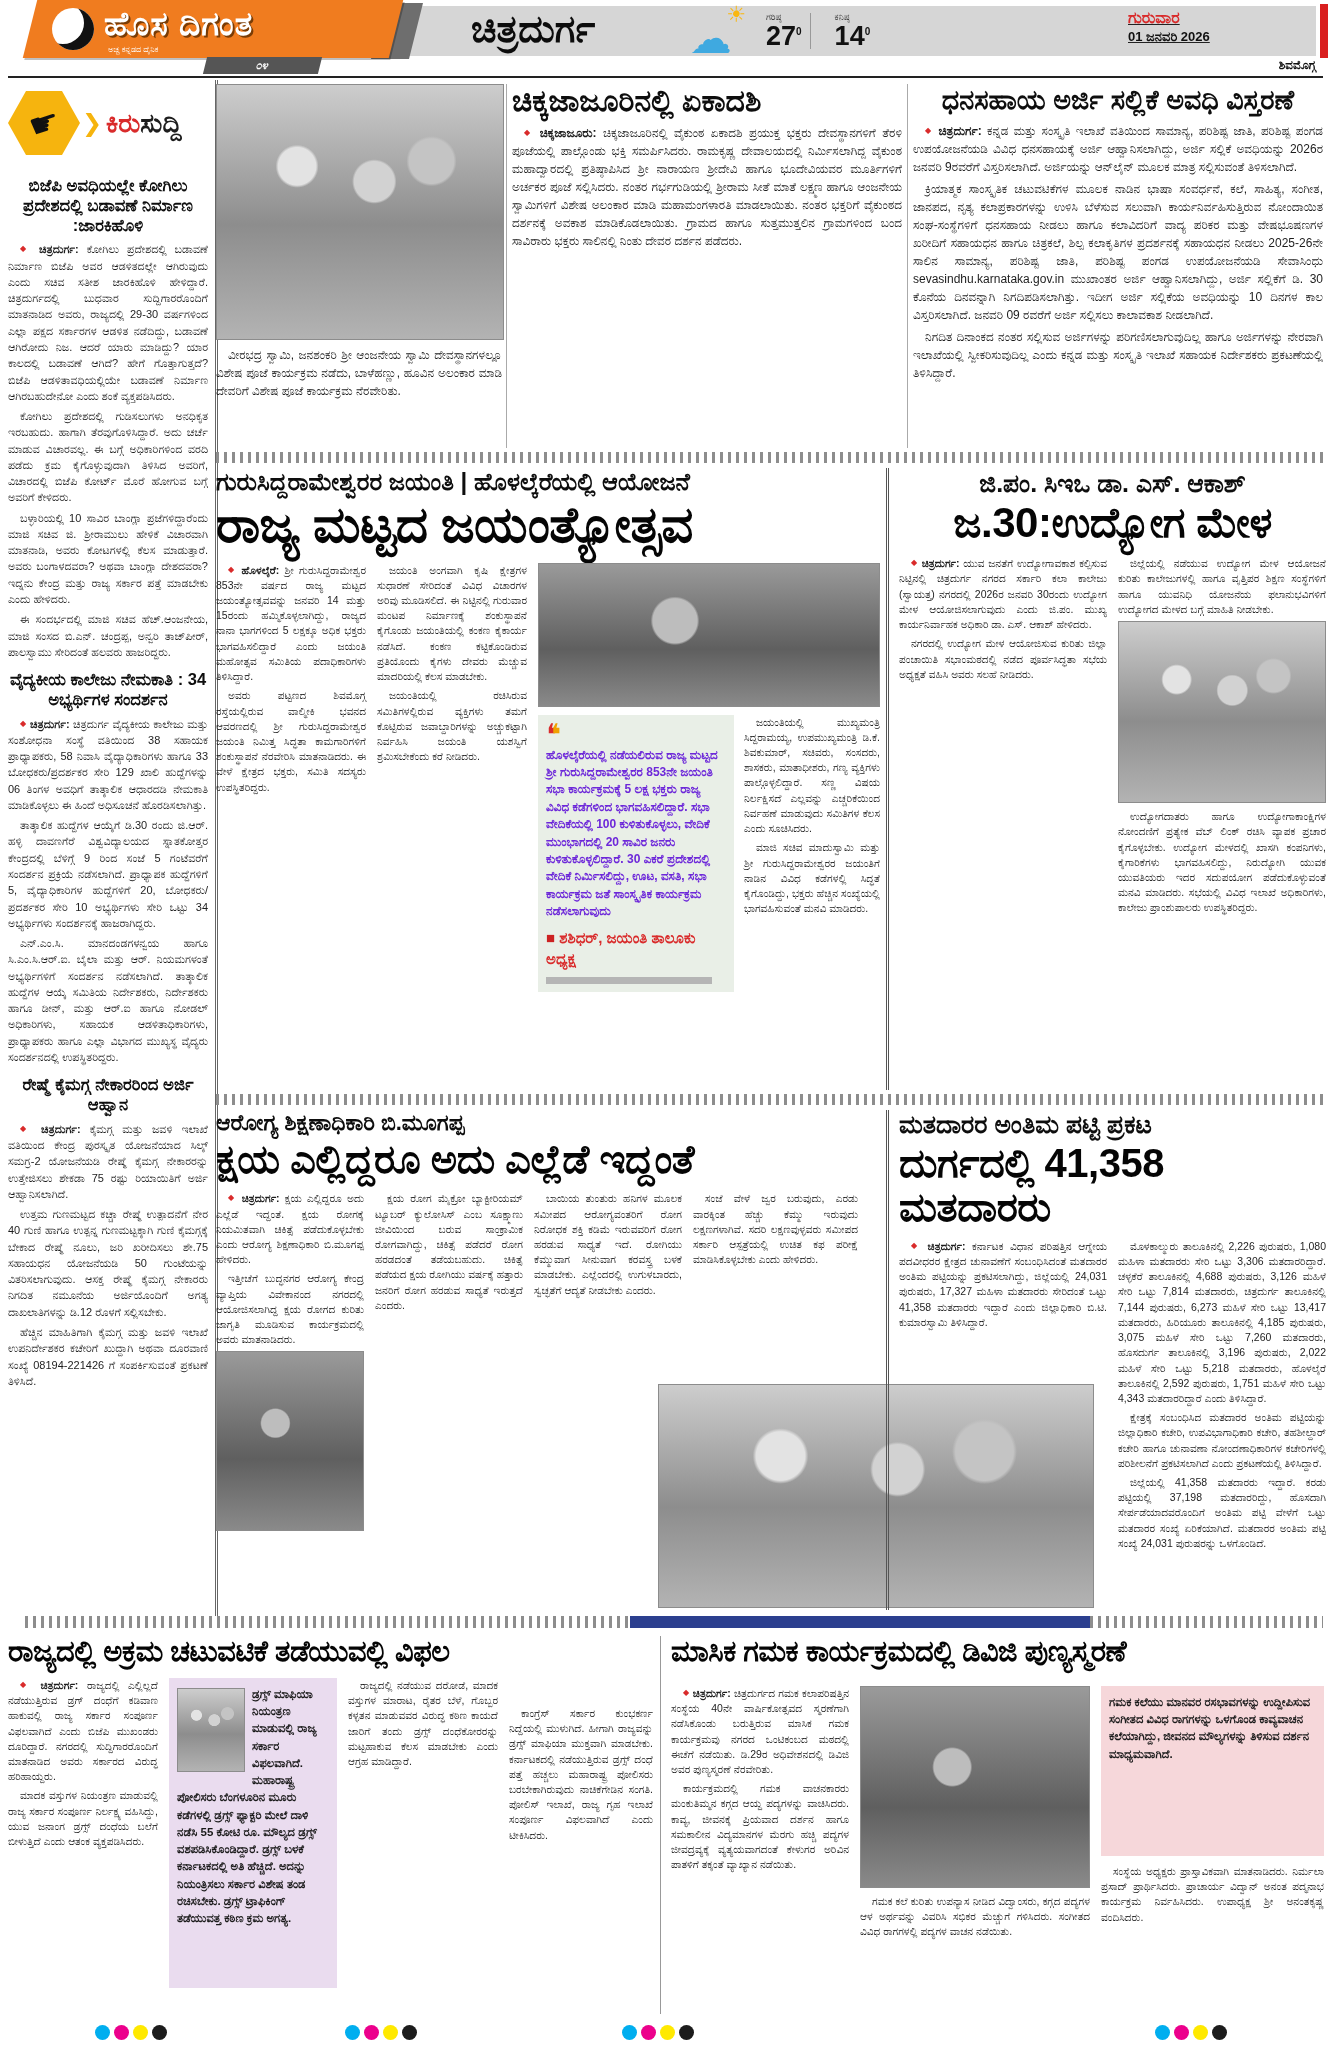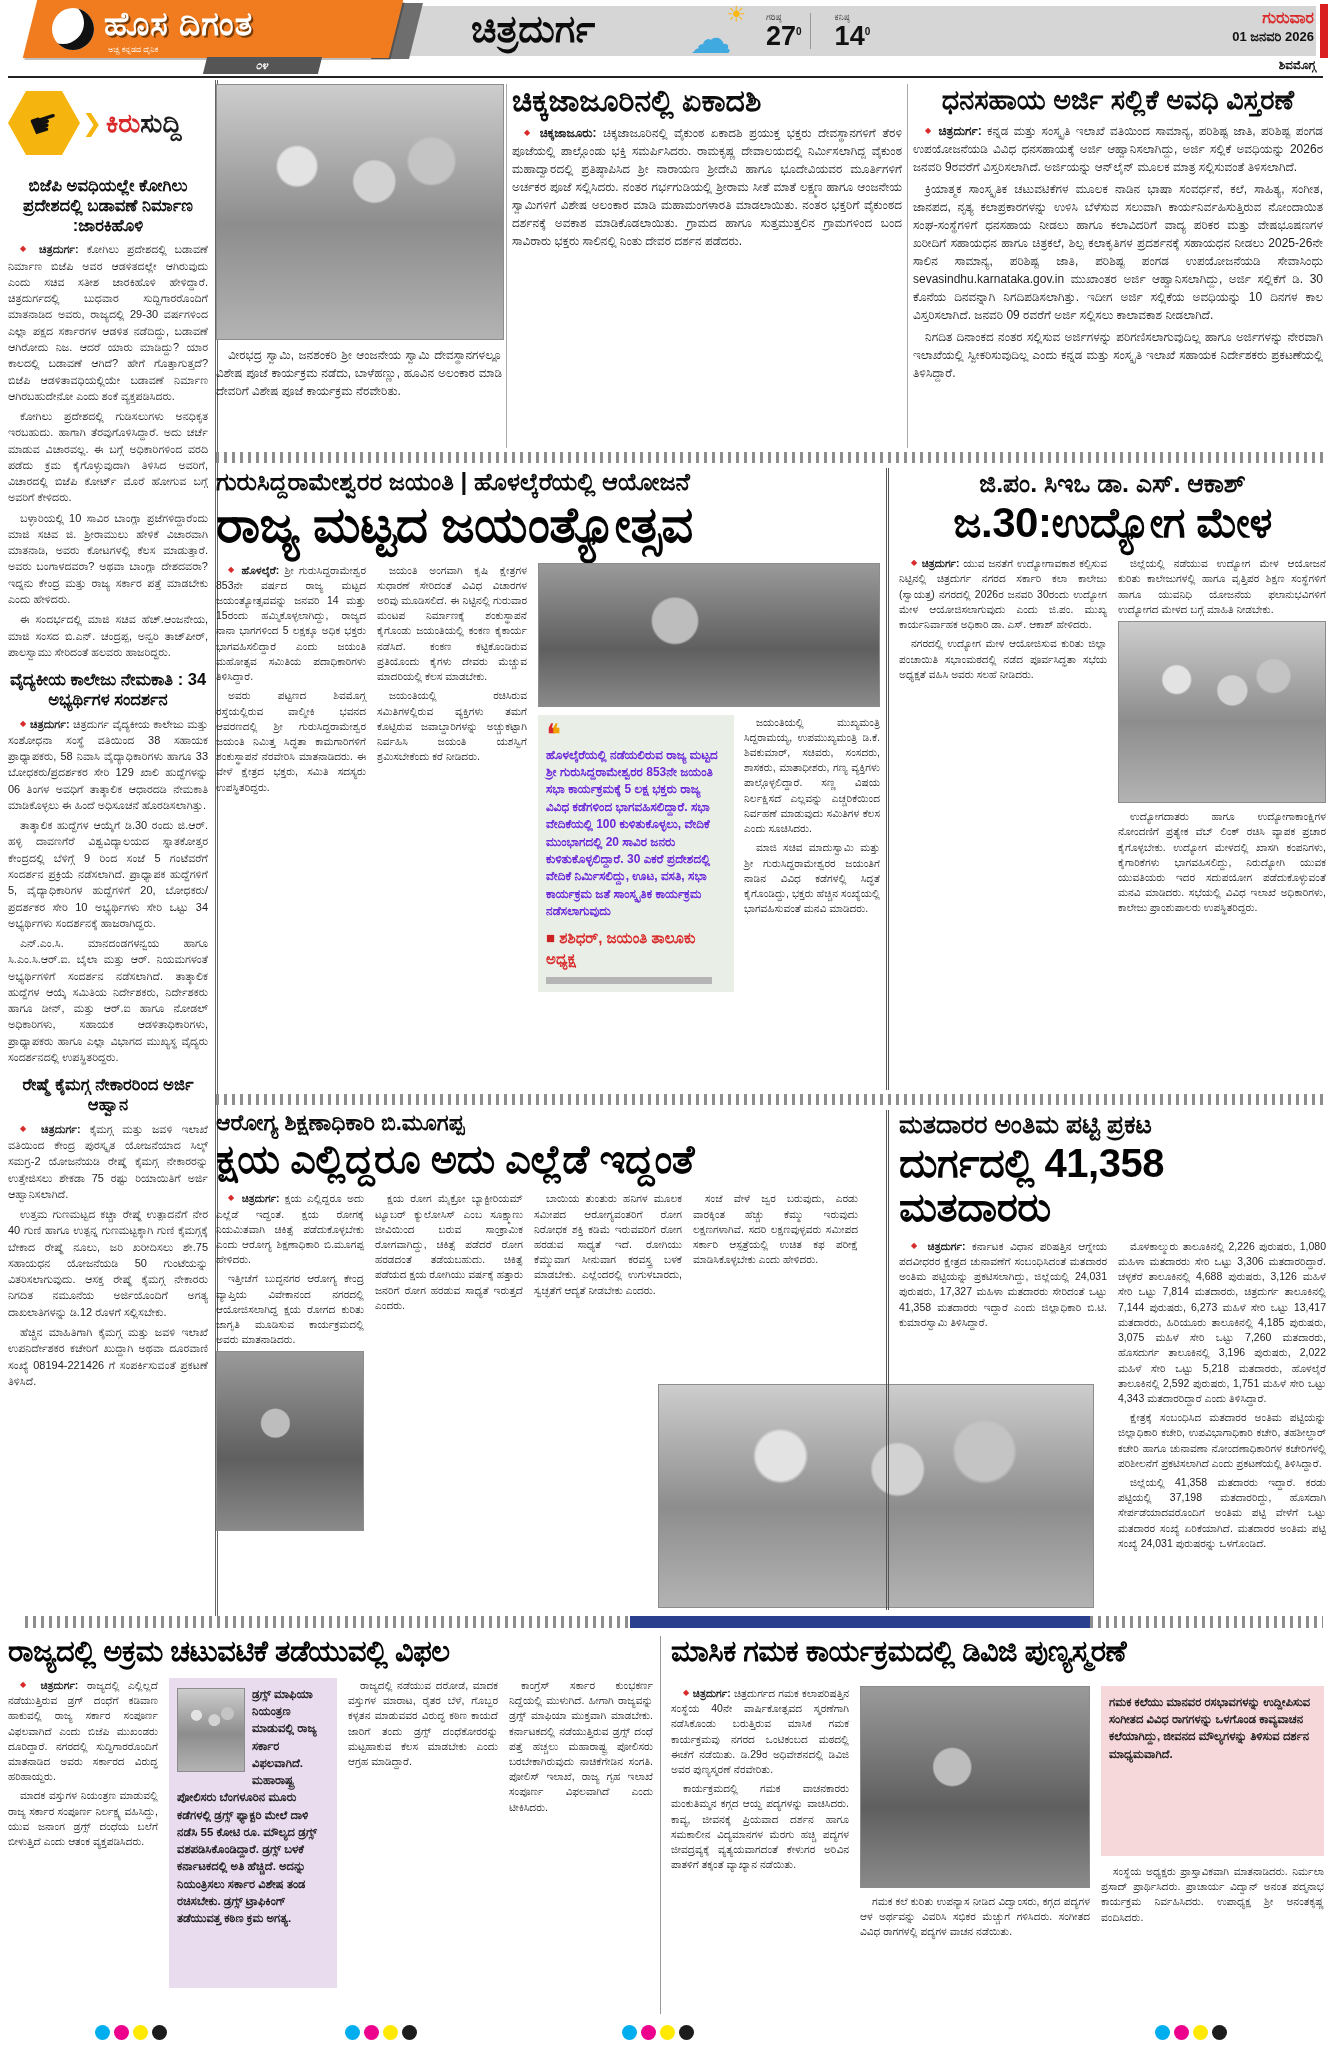--- a/index.html
+++ b/index.html
@@ -22,21 +22,21 @@
   .edition{left:388px;top:8px;width:290px;text-align:center;font-size:38px;font-weight:900;color:#0c0c0c;}
   .wx{left:688px;top:4px;height:54px;display:flex;align-items:center;}
   .wx-icon{position:relative;width:62px;height:52px;}
   .wx-sun{position:absolute;top:-3px;right:4px;font-size:22px;color:#f9b710;}
   .wx-cloud{position:absolute;bottom:-6px;left:2px;font-size:42px;color:#3fa9e0;}
   .wx-block{text-align:left;margin-left:16px;}
   .wx-lbl{font-size:9px;color:#333;}
   .wx-temp{font-size:27px;font-weight:900;color:#111;line-height:1;}
   .wx-temp sup{font-size:10px;}
   .wx-div{width:1px;height:36px;background:#999;margin:0 8px;}
-  .daydate{left:1128px;top:9px;width:186px;text-align:right;}
+  .daydate{left:1128px;top:9px;width:186px;text-decoration:underline;}
   .day{font-size:16px;font-weight:900;color:#d92b2b;}
   .date{font-size:13px;font-weight:bold;color:#111;margin-top:2px;}
   .city{left:1230px;top:58px;width:86px;text-align:right;font-size:12px;font-weight:bold;color:#111;}
   .hdr-rule{left:8px;top:76px;width:1315px;height:2px;background:#222;}
   
   .bodytxt p{margin:0 0 4px;text-align:justify;text-indent:12px;}
   .bodytxt{font-size:10.5px;line-height:1.45;color:#1d1d1d;}
   .md{font-size:12px;line-height:1.5;}
   .bullet{color:#d92b2b;font-size:8px;vertical-align:2px;}
   .dl{font-weight:bold;}
@@ -279,21 +279,21 @@
       </div>
       <div style="width:168px;flex:none;">
         <div class="lavbox" style="height:310px;overflow:hidden;">
           <div class="portrait photo"></div>
           <span>ಡ್ರಗ್ಸ್ ಮಾಫಿಯಾ ನಿಯಂತ್ರಣ ಮಾಡುವಲ್ಲಿ ರಾಜ್ಯ ಸರ್ಕಾರ ವಿಫಲವಾಗಿದೆ. ಮಹಾರಾಷ್ಟ್ರ ಪೋಲಿಸರು ಬೆಂಗಳೂರಿನ ಮೂರು ಕಡೆಗಳಲ್ಲಿ ಡ್ರಗ್ಸ್ ಫ್ಯಾಕ್ಟರಿ ಮೇಲೆ ದಾಳಿ ನಡೆಸಿ 55 ಕೋಟಿ ರೂ. ಮೌಲ್ಯದ ಡ್ರಗ್ಸ್ ವಶಪಡಿಸಿಕೊಂಡಿದ್ದಾರೆ. ಡ್ರಗ್ಸ್ ಬಳಕೆ ಕರ್ನಾಟಕದಲ್ಲಿ ಅತಿ ಹೆಚ್ಚಿದೆ. ಅದನ್ನು ನಿಯಂತ್ರಿಸಲು ಸರ್ಕಾರ ವಿಶೇಷ ತಂಡ ರಚಿಸಬೇಕು. ಡ್ರಗ್ಸ್ ಟ್ರಾಫಿಕಿಂಗ್ ತಡೆಯುವತ್ತ ಕಠಿಣ ಕ್ರಮ ಅಗತ್ಯ.</span>
         </div>
       </div>
       <div style="width:150px;flex:none;">
         <p>ರಾಜ್ಯದಲ್ಲಿ ನಡೆಯುವ ದರೋಡೆ, ಮಾದಕ ವಸ್ತುಗಳ ಮಾರಾಟ, ರೈತರ ಬೆಳೆ, ಗೊಬ್ಬರ ಕಳ್ಳತನ ಮಾಡುವವರ ವಿರುದ್ಧ ಕಠಿಣ ಕಾಯದೆ ಜಾರಿಗೆ ತಂದು ಡ್ರಗ್ಸ್ ದಂಧೆಕೋರರನ್ನು ಮಟ್ಟಹಾಕುವ ಕೆಲಸ ಮಾಡಬೇಕು ಎಂದು ಆಗ್ರಹ ಮಾಡಿದ್ದಾರೆ.</p>
       </div>
-      <div style="flex:1;">
+      <div style="flex:1;margin-top:28px;">
         <p>ಕಾಂಗ್ರೆಸ್ ಸರ್ಕಾರ ಕುಂಭಕರ್ಣ ನಿದ್ದೆಯಲ್ಲಿ ಮುಳುಗಿದೆ. ಹೀಗಾಗಿ ರಾಜ್ಯವನ್ನು ಡ್ರಗ್ಸ್ ಮಾಫಿಯಾ ಮುಕ್ತವಾಗಿ ಮಾಡಬೇಕು. ಕರ್ನಾಟಕದಲ್ಲಿ ನಡೆಯುತ್ತಿರುವ ಡ್ರಗ್ಸ್ ದಂಧೆ ಪತ್ತೆ ಹಚ್ಚಲು ಮಹಾರಾಷ್ಟ್ರ ಪೋಲಿಸರು ಬರಬೇಕಾಗಿರುವುದು ನಾಚಿಕೆಗೇಡಿನ ಸಂಗತಿ. ಪೋಲಿಸ್ ಇಲಾಖೆ, ರಾಜ್ಯ ಗೃಹ ಇಲಾಖೆ ಸಂಪೂರ್ಣ ವಿಫಲವಾಗಿದೆ ಎಂದು ಟೀಕಿಸಿದರು.</p>
       </div>
     </div>
   </div>
 
   <div class="abs ovh" style="left:660px;top:1636px;width:653px;height:378px;border-left:1px solid #999;padding-left:10px;">
     <div class="bighl" style="font-size:29px;margin-bottom:18px;">ಮಾಸಿಕ ಗಮಕ ಕಾರ್ಯಕ್ರಮದಲ್ಲಿ ಡಿವಿಜಿ ಪುಣ್ಯಸ್ಮರಣೆ</div>
     <div class="cols bodytxt" style="height:320px;">
       <div style="width:178px;flex:none;">
         <p><span class="bullet">◆</span> <b class="dl">ಚಿತ್ರದುರ್ಗ:</b> <span>ಚಿತ್ರದುರ್ಗದ ಗಮಕ ಕಲಾಪರಿಷತ್ತಿನ ಸಂಸ್ಥೆಯ 40ನೇ ವಾರ್ಷಿಕೋತ್ಸವದ ಸ್ಮರಣೆಗಾಗಿ ನಡೆಸಿಕೊಂಡು ಬರುತ್ತಿರುವ ಮಾಸಿಕ ಗಮಕ ಕಾರ್ಯಕ್ರಮವು ನಗರದ ಒಂಟಿಕಂಬದ ಮಠದಲ್ಲಿ ಈಚೆಗೆ ನಡೆಯಿತು. ಡಿ.29ರ ಅಧಿವೇಶನದಲ್ಲಿ ಡಿವಿಜಿ ಅವರ ಪುಣ್ಯಸ್ಮರಣೆ ನೆರವೇರಿತು.</span></p>

